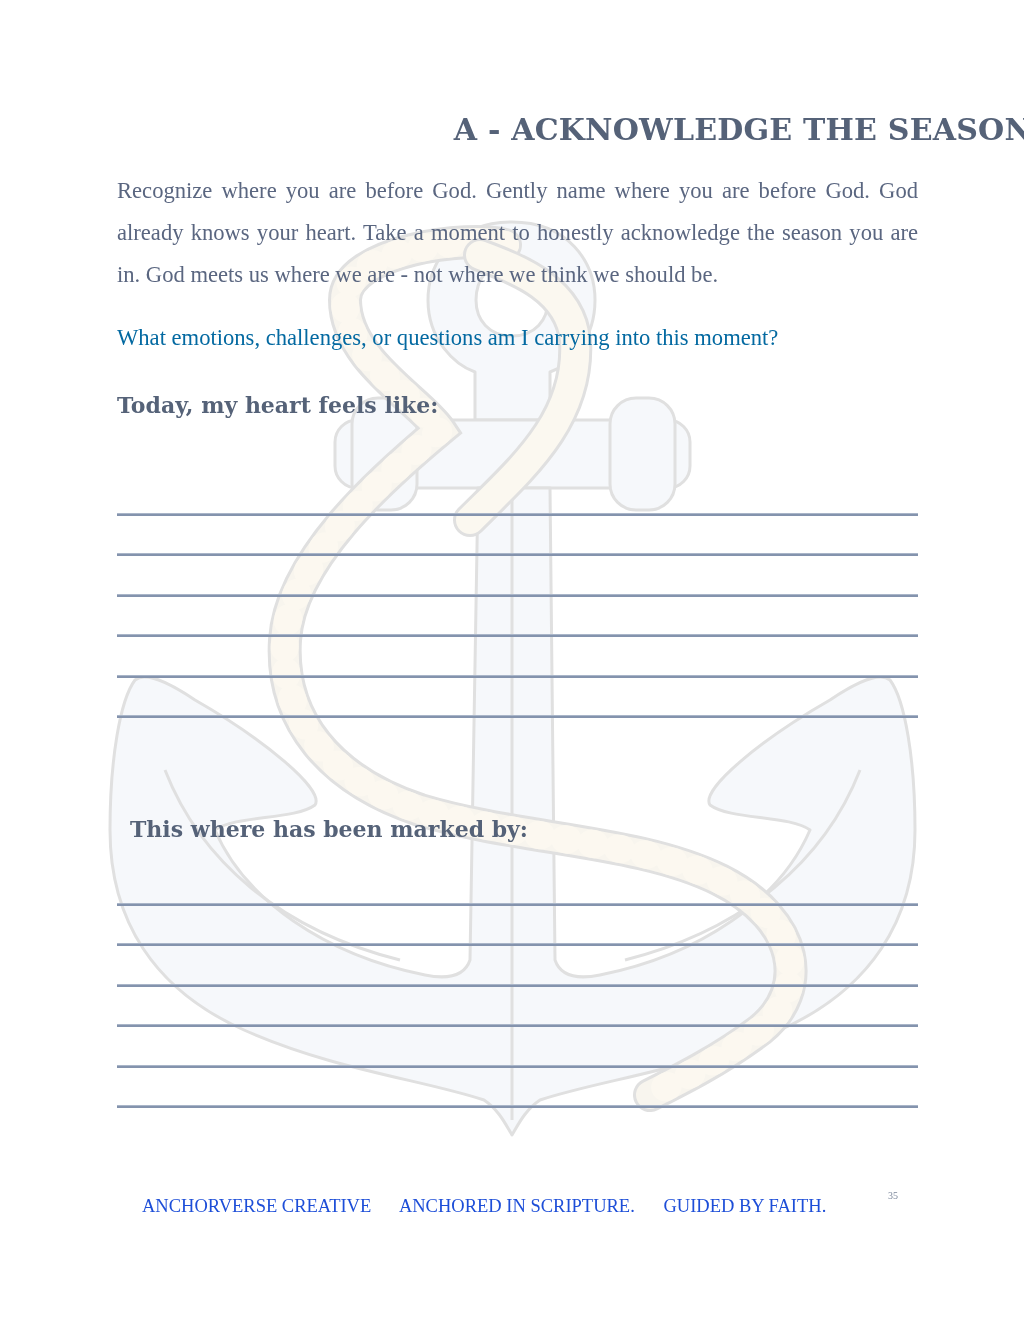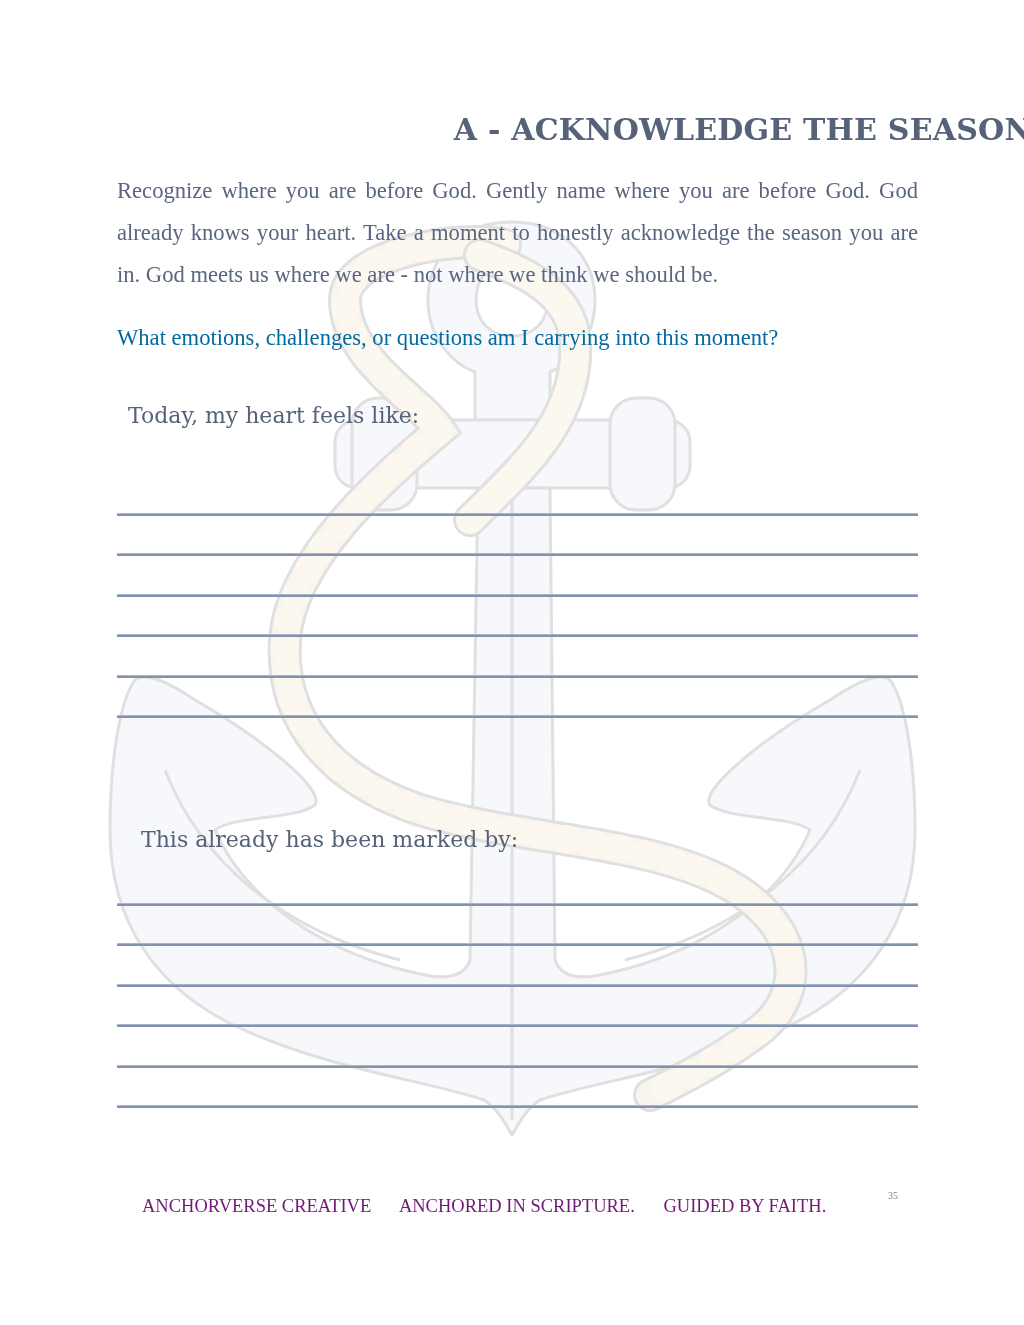--- a/index.html
+++ b/index.html
@@ -1,26 +1,26 @@
 <!DOCTYPE html>
 <html><head>
 <meta charset="utf-8">
 <style>
   html, body { margin: 0; padding: 0; background: #ffffff; }
   body { width: 1024px; height: 1325px; position: relative; overflow: hidden; font-family: "DejaVu Serif", "Liberation Serif", serif; color: #556278; }
   .watermark { position: absolute; left: 100px; top: 220px; width: 830px; height: 920px; z-index: 0; }
   .page-title { position: absolute; top: 104px; left: 0; width: 1024px; text-align: right; font-family: "DejaVu Serif", serif; font-weight: bold; font-size: 30px; letter-spacing: 0.2px; color: #556278; z-index: 2; margin: 8px; }
   .intro { position: absolute; left: 117px; top: 170px; width: 801px; font-family: "Liberation Serif", serif; font-size: 22.6px; line-height: 42px; text-align: justify; color: #5a6680; z-index: 2; margin: 0; }
   .question { position: absolute; left: 117px; top: 323px; font-family: "Liberation Serif", serif; font-size: 22.6px; line-height: 30px; color: #0369a1; z-index: 2; margin: 0; }
-  .section-heading { position: absolute; font-family: "DejaVu Serif", serif; font-weight: normal; font-size: 22px; color: #556278; z-index: 2; margin: 11px; }
+  .section-heading { position: absolute; font-family: "DejaVu Serif", serif; font-weight: bold; font-size: 22px; color: #556278; z-index: 2; margin: 0; }
   .h1 { left: 117px; top: 392px; }
   .h2 { left: 130px; top: 816px; }
   .lines { position: absolute; left: 117px; width: 801px; z-index: 2; }
   .line { position: absolute; left: 0; width: 801px; height: 3px; background: #8493ad; border-top: 1px solid #a9b5c8; box-sizing: border-box; }
-  .footer { position: absolute; top: 1196px; left: 142px; font-family: "Liberation Serif", serif; font-size: 18.5px; color: #701a75; z-index: 2; white-space: nowrap; }
+  .footer { position: absolute; top: 1196px; left: 142px; font-family: "Liberation Serif", serif; font-size: 18.5px; color: #1d4ed8; z-index: 2; white-space: nowrap; }
   .footer span { margin-right: 24px; }
   .page-num { position: absolute; top: 1190px; left: 888px; font-family: "Liberation Serif", serif; font-size: 10px; color: #7d889c; z-index: 2; }
 </style>
 </head>
 <body>
 
 <svg class="watermark" viewBox="100 220 830 920" xmlns="http://www.w3.org/2000/svg">
   <g fill="#f6f8fb" stroke="#e0e0e0" stroke-width="3" stroke-linejoin="round">
 
     <path d="M512 222 C455 222 428 262 428 300 C428 340 455 365 475 372 L475 420 L550 420 L550 372 C570 365 595 340 595 300 C595 262 568 222 512 222 Z M512 262 C538 262 548 282 548 300 C548 320 535 336 512 336 C489 336 476 320 476 300 C476 282 486 262 512 262 Z"></path>
@@ -54,21 +54,21 @@
 
 <div class="lines" style="top:513px;">
   <div class="line" style="top:0px;"></div>
   <div class="line" style="top:40px;"></div>
   <div class="line" style="top:81px;"></div>
   <div class="line" style="top:121px;"></div>
   <div class="line" style="top:162px;"></div>
   <div class="line" style="top:202px;"></div>
 </div>
 
-<h2 class="section-heading h2">This already has been marked by:</h2>
+<h2 class="section-heading h2">This where has been marked by:</h2>
 
 <div class="lines" style="top:903px;">
   <div class="line" style="top:0px;"></div>
   <div class="line" style="top:40px;"></div>
   <div class="line" style="top:81px;"></div>
   <div class="line" style="top:121px;"></div>
   <div class="line" style="top:162px;"></div>
   <div class="line" style="top:202px;"></div>
 </div>
 

